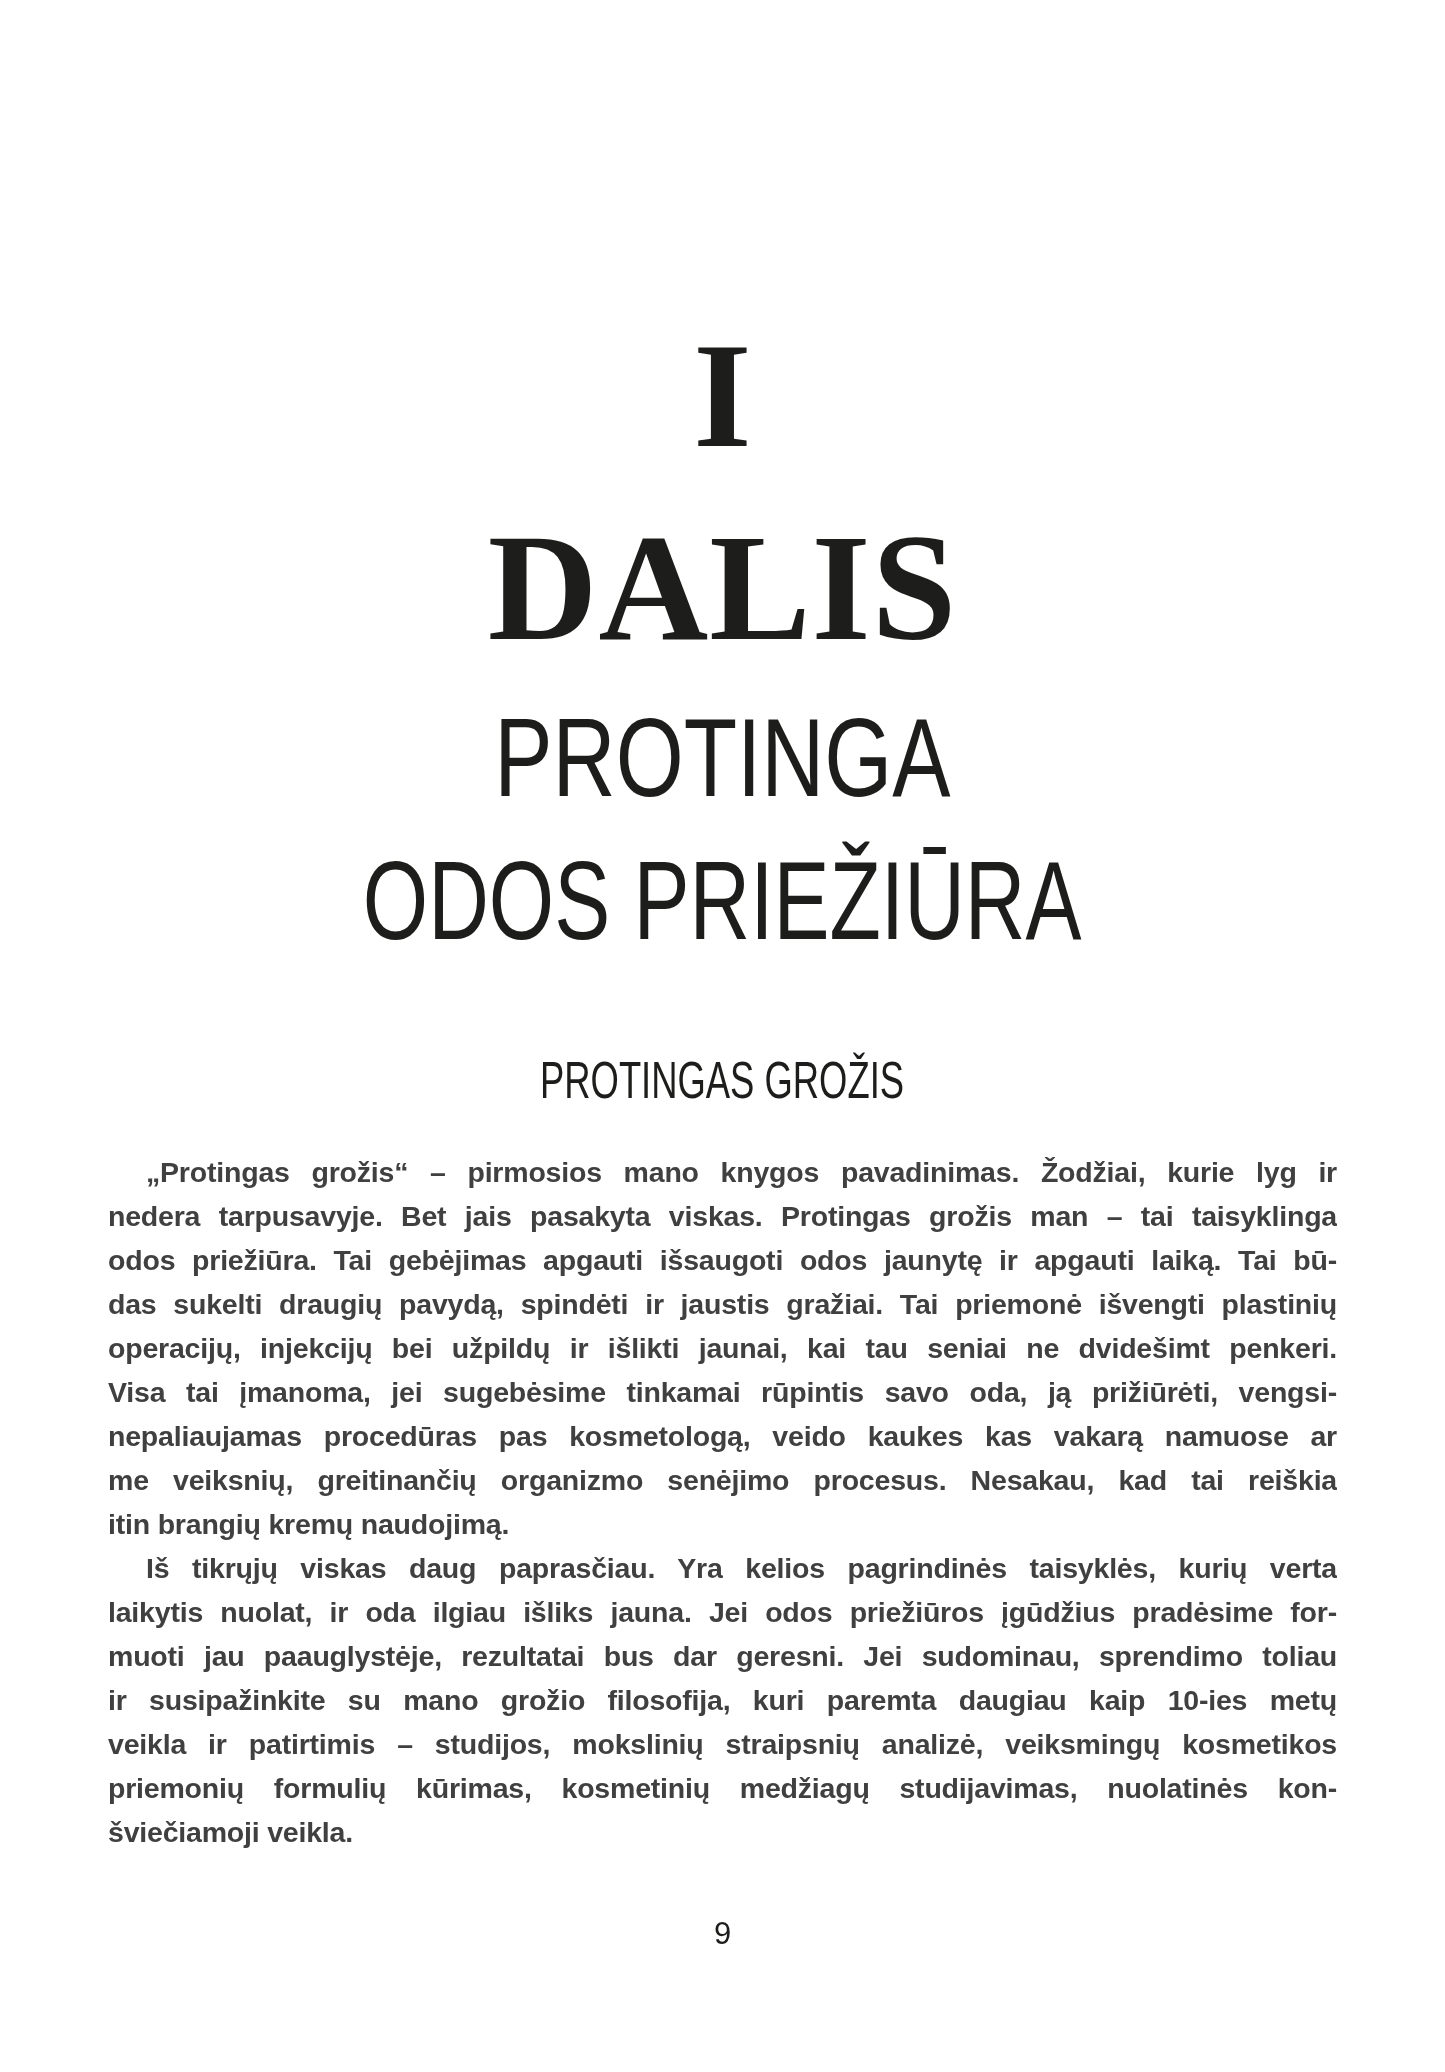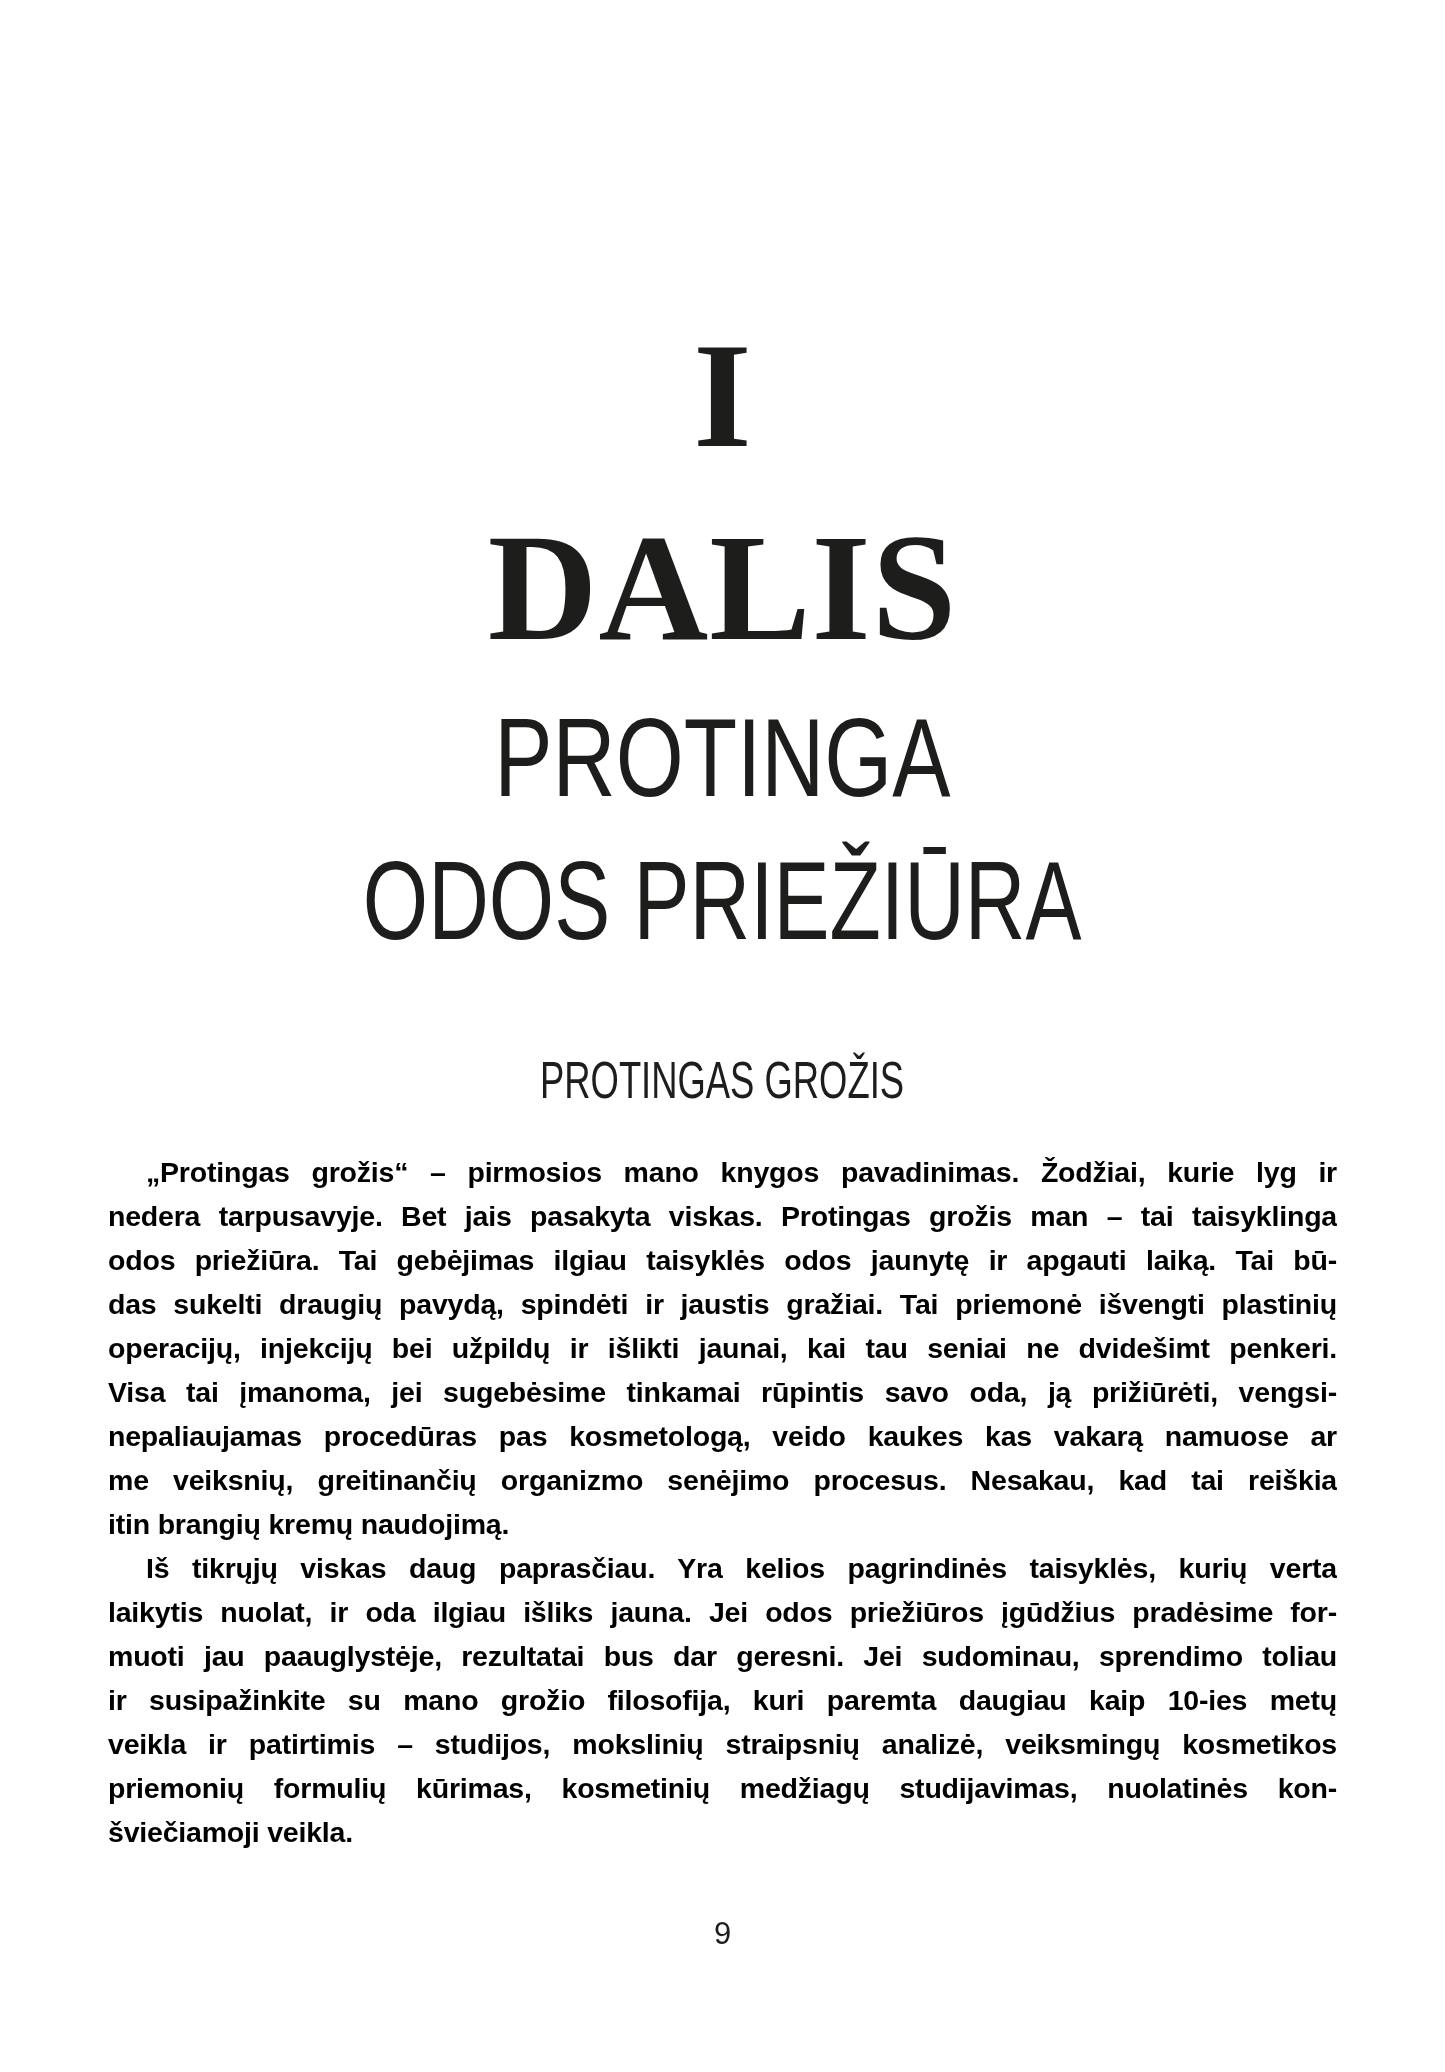--- a/index.html
+++ b/index.html
@@ -54,21 +54,21 @@
 
   .body-text {
     position: absolute;
     top: 1150px;
     left: 108px;
     width: 1229px;
     font-size: 28.5px;
     letter-spacing: -0.2px;
     line-height: 44px;
     font-weight: 700;
-    color: #000000;
+    color: #404040;
   }
   
   .paragraph { margin: 0; }
   .paragraph + .paragraph { }
   .line {
     height: 44px;
     text-align: justify;
     text-align-last: justify;
     text-justify: inter-word;
     white-space: nowrap;
@@ -108,21 +108,21 @@
   </div>
 
   <div class="centered-block display-title subtitle">
     <span class="squeeze">PROTINGAS GROŽIS</span>
   </div>
 
   <div class="body-text">
       <div class="paragraph">
         <div class="line first">„Protingas grožis“ – pirmosios mano knygos pavadinimas. Žodžiai, kurie lyg ir</div>
         <div class="line">nedera tarpusavyje. Bet jais pasakyta viskas. Protingas grožis man – tai taisyklinga</div>
-        <div class="line">odos priežiūra. Tai gebėjimas ilgiau taisyklės odos jaunytę ir apgauti laiką. Tai bū-</div>
+        <div class="line">odos priežiūra. Tai gebėjimas apgauti išsaugoti odos jaunytę ir apgauti laiką. Tai bū-</div>
         <div class="line">das sukelti draugių pavydą, spindėti ir jaustis gražiai. Tai priemonė išvengti plastinių</div>
         <div class="line">operacijų, injekcijų bei užpildų ir išlikti jaunai, kai tau seniai ne dvidešimt penkeri.</div>
         <div class="line">Visa tai įmanoma, jei sugebėsime tinkamai rūpintis savo oda, ją prižiūrėti, vengsi-</div>
         <div class="line">nepaliaujamas procedūras pas kosmetologą, veido kaukes kas vakarą namuose ar</div>
         <div class="line">me veiksnių, greitinančių organizmo senėjimo procesus. Nesakau, kad tai reiškia</div>
         <div class="line last">itin brangių kremų naudojimą.</div>
       </div>
       <div class="paragraph">
         <div class="line first">Iš tikrųjų viskas daug paprasčiau. Yra kelios pagrindinės taisyklės, kurių verta</div>
         <div class="line">laikytis nuolat, ir oda ilgiau išliks jauna. Jei odos priežiūros įgūdžius pradėsime for-</div>

